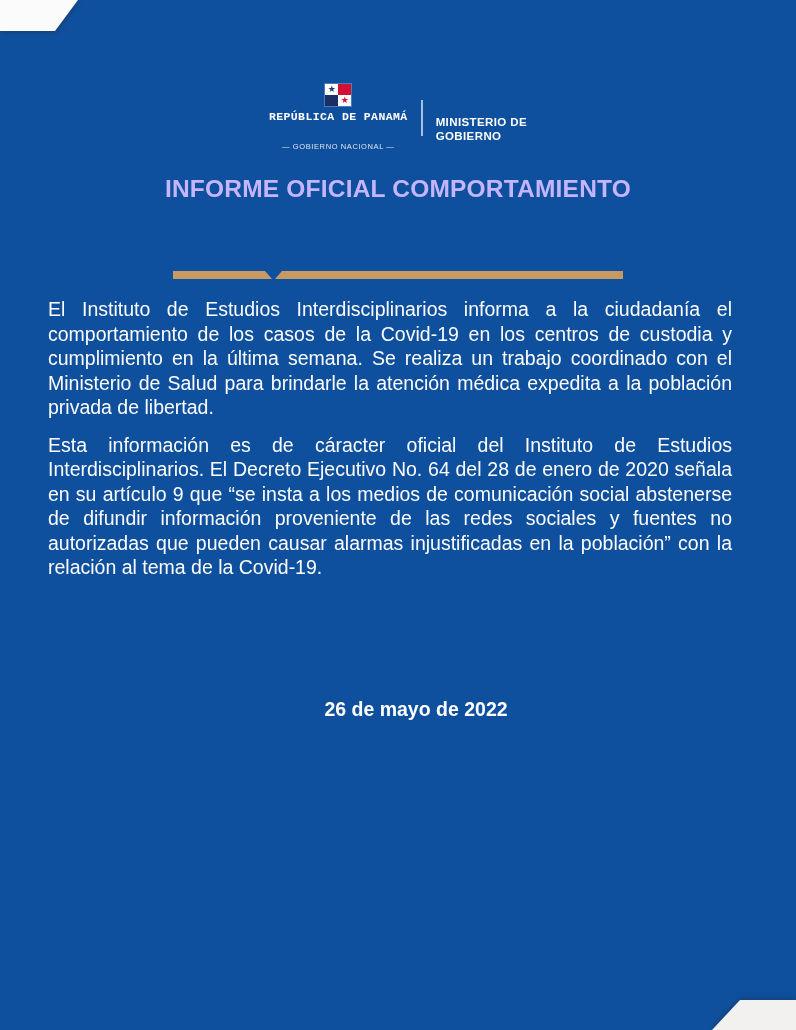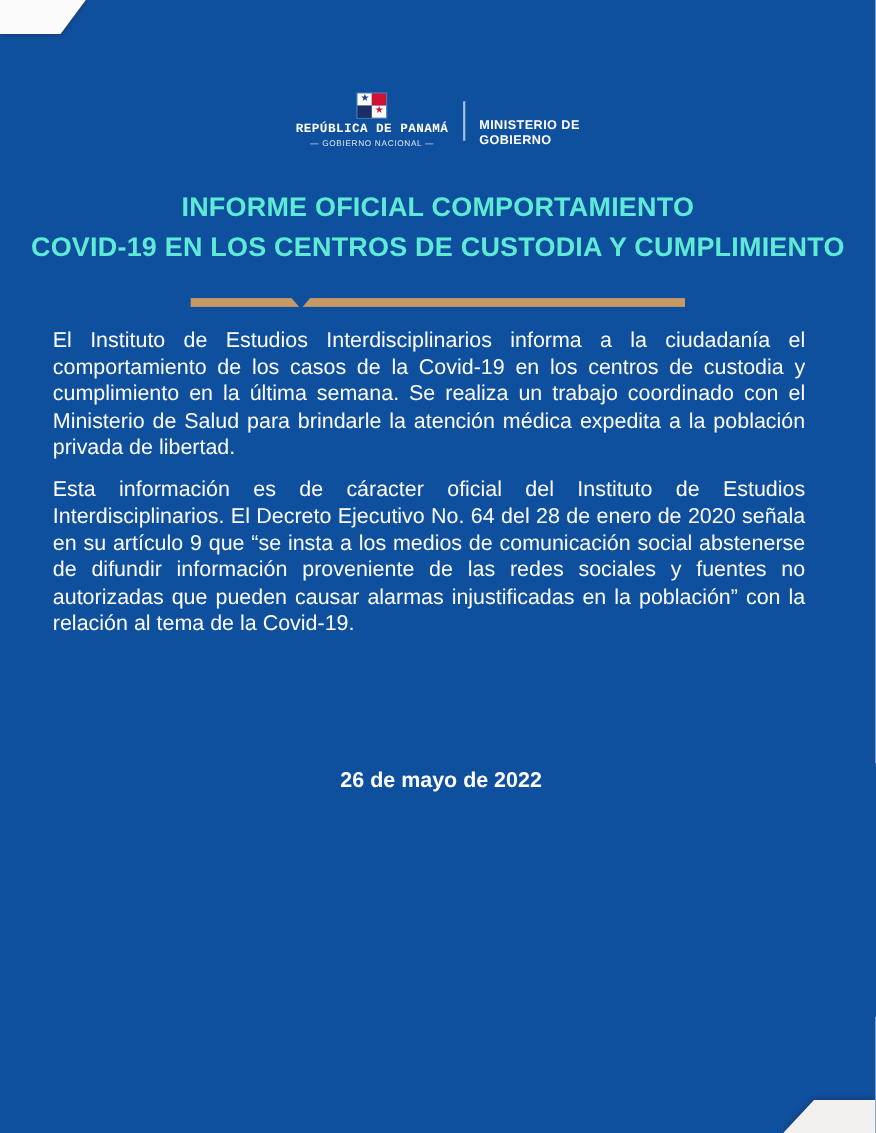--- a/index.html
+++ b/index.html
@@ -42,47 +42,47 @@
   .flag .star{
     position:absolute;top:50%;left:50%;transform:translate(-50%,-54%);
     font-size:9px;line-height:9px;
   }
   .q-tl .star{color:#1b3a80;}
   .q-br .star{color:#d21034;}
   .country{
     font-size:11.5px;font-weight:bold;letter-spacing:.4px;white-space:nowrap;font-family:Liberation Mono, monospace;
   }
   .gov-sub{
-    margin-top:2px;font-size:7.5px;letter-spacing:.6px;color:rgba(255,255,255,.85);white-space:nowrap;
+    margin-top:19px;font-size:7.5px;letter-spacing:.6px;color:rgba(255,255,255,.85);white-space:nowrap;
   }
   .logo-divider{width:2px;height:36px;background:rgba(214,228,248,.75);}
   .ministry{
     font-size:11.5px;font-weight:bold;letter-spacing:.4px;line-height:13.5px;text-align:left;margin-top:24px;
   }
   
   .title{
     position:absolute;top:170px;left:0;width:100%;
-    text-align:center;color:#5eead4;font-weight:bold;
+    text-align:center;color:#c4b5fd;font-weight:bold;
     font-size:24.5px;line-height:37px;letter-spacing:.2px;
   }
   
   .rule{position:absolute;top:271px;left:173px;width:450px;height:8px;}
   .rule .seg{position:absolute;top:0;height:8px;background:#c79a64;}
   .seg-left{left:0;width:99px;clip-path:polygon(0 0,92px 0,99px 8px,0 8px);}
   .seg-right{left:102px;width:348px;clip-path:polygon(7px 0,348px 0,348px 8px,0 8px);}
   
   .body-copy{position:absolute;top:297px;left:48px;width:700px;color:#fdfdfd;}
   .body-copy p{
     margin:0 16px 13px 0;
     font-size:19.5px;line-height:24.5px;
     text-align:justify;text-justify:inter-word;
   }
   
   .date-line{
-    position:absolute;top:698px;left:51px;width:700px;
+    position:absolute;top:698px;left:66px;width:700px;
     text-align:center;color:#ffffff;font-weight:bold;font-size:19.5px;
   }
 </style>
 </head>
 <body>
 
 <div class="page">
 
   <div class="corner-tl-wrap">
     <div class="corner-tl"></div>
@@ -108,21 +108,20 @@
     </div>
     <div class="logo-divider"></div>
     <div class="ministry">
       <div>MINISTERIO DE</div>
       <div>GOBIERNO</div>
     </div>
   </div>
 
   <div class="title">
     <div>INFORME OFICIAL COMPORTAMIENTO</div>
-    <div>COVID-19 EN LOS CENTROS DE CUSTODIA Y CUMPLIMIENTO</div>
   </div>
 
   <div class="rule">
     <div class="seg seg-left"></div>
     <div class="seg seg-right"></div>
   </div>
 
   <div class="body-copy">
     <p>El Instituto de Estudios Interdisciplinarios informa a la ciudadanía el comportamiento de los casos de la Covid-19 en los centros de custodia y cumplimiento en la última semana. Se realiza un trabajo coordinado con el Ministerio de Salud para brindarle la atención médica expedita a la población privada de libertad.</p>
     <p>Esta información es de cáracter oficial del Instituto de Estudios Interdisciplinarios. El Decreto Ejecutivo No. 64 del 28 de enero de 2020 señala en su artículo 9 que “se insta a los medios de comunicación social abstenerse de difundir información proveniente de las redes sociales y fuentes no autorizadas que pueden causar alarmas injustificadas en la población” con la relación al tema de la Covid-19.</p>

